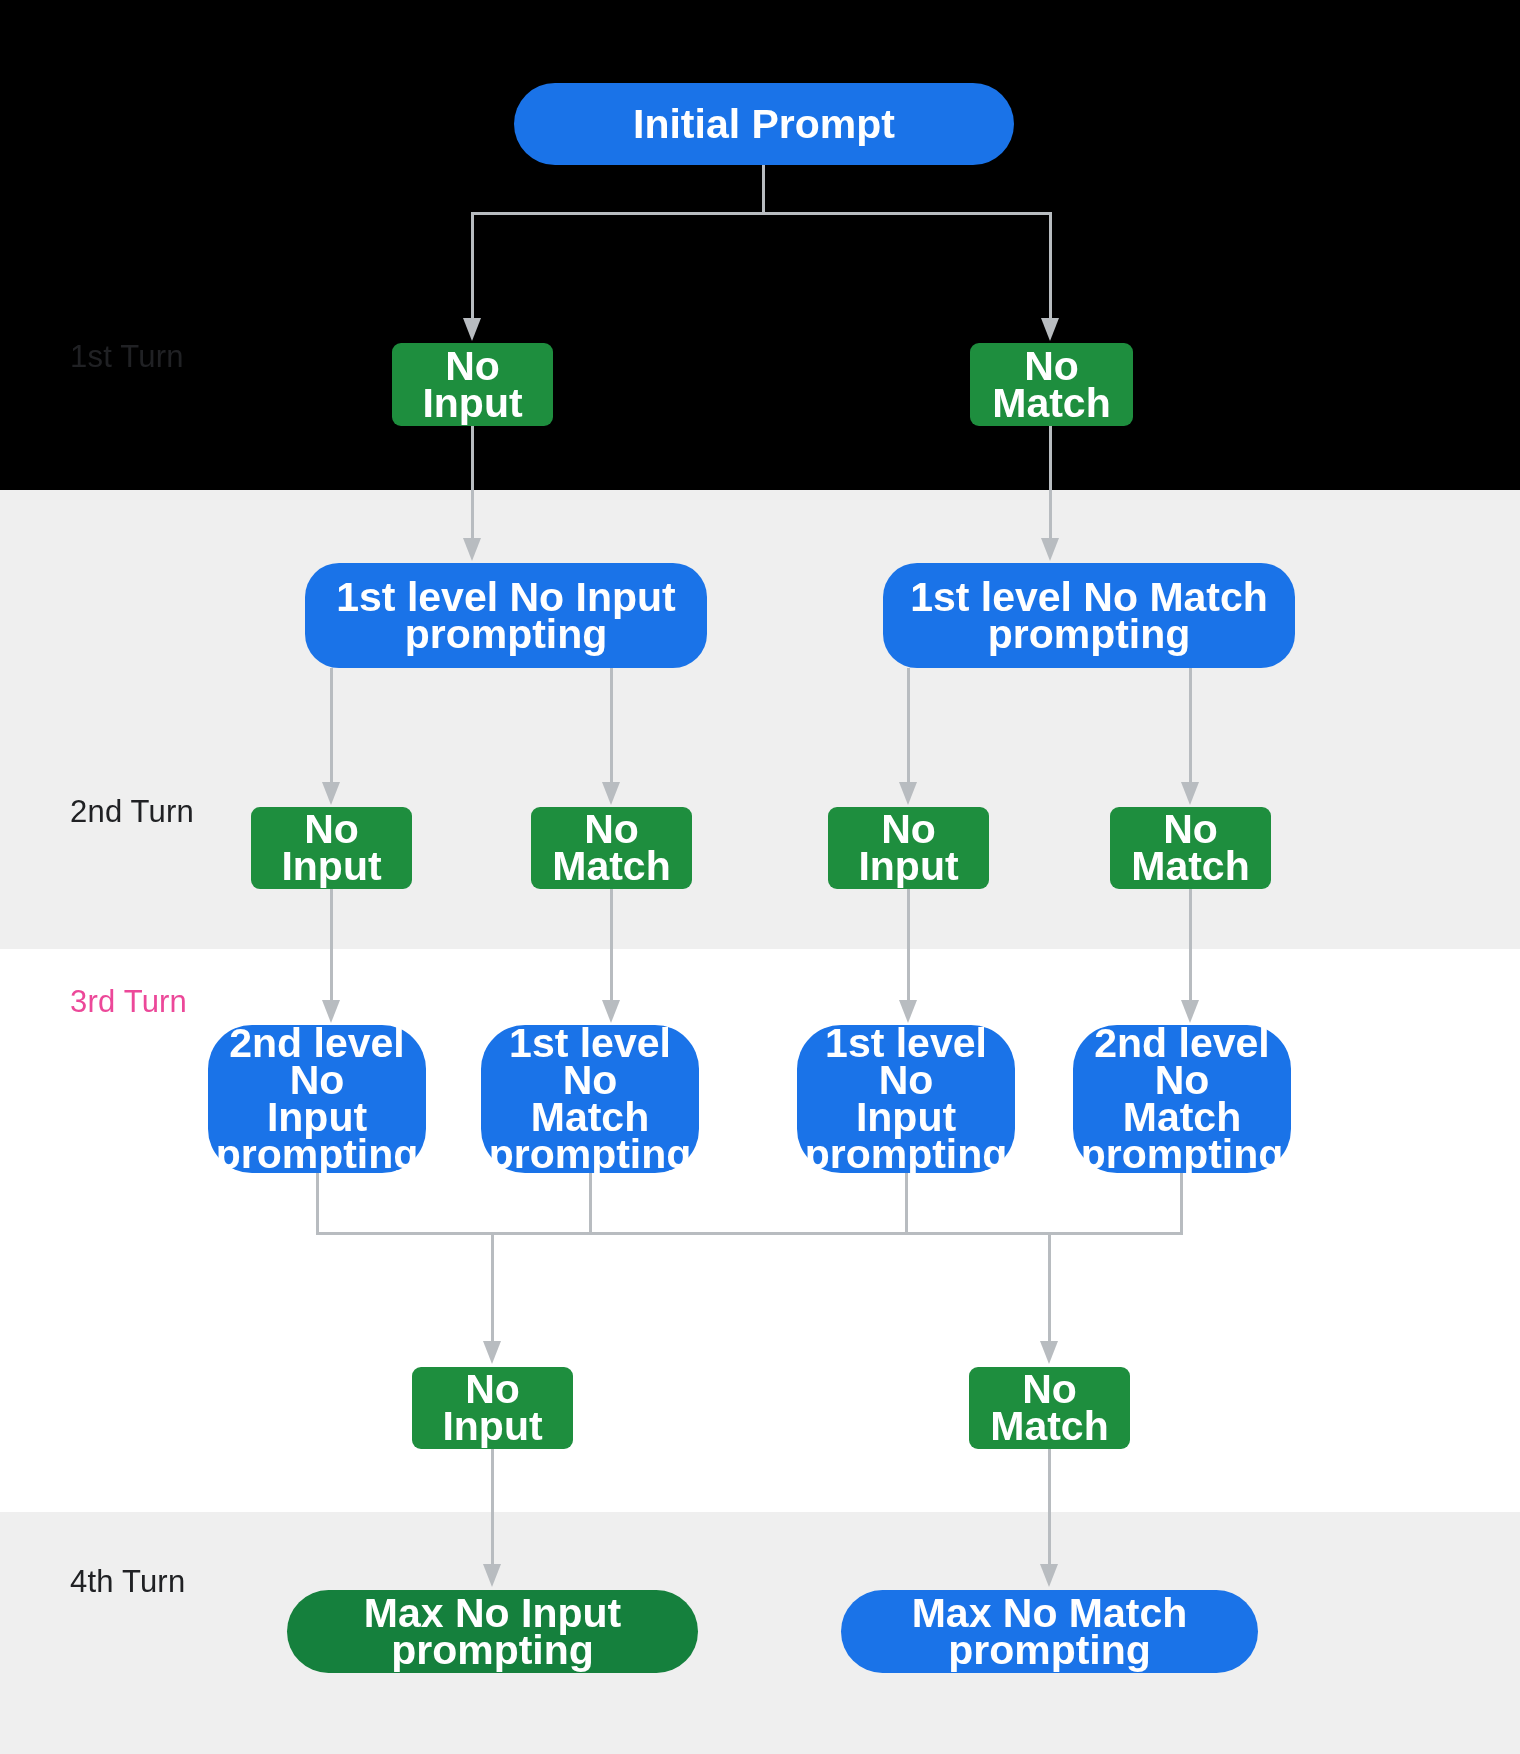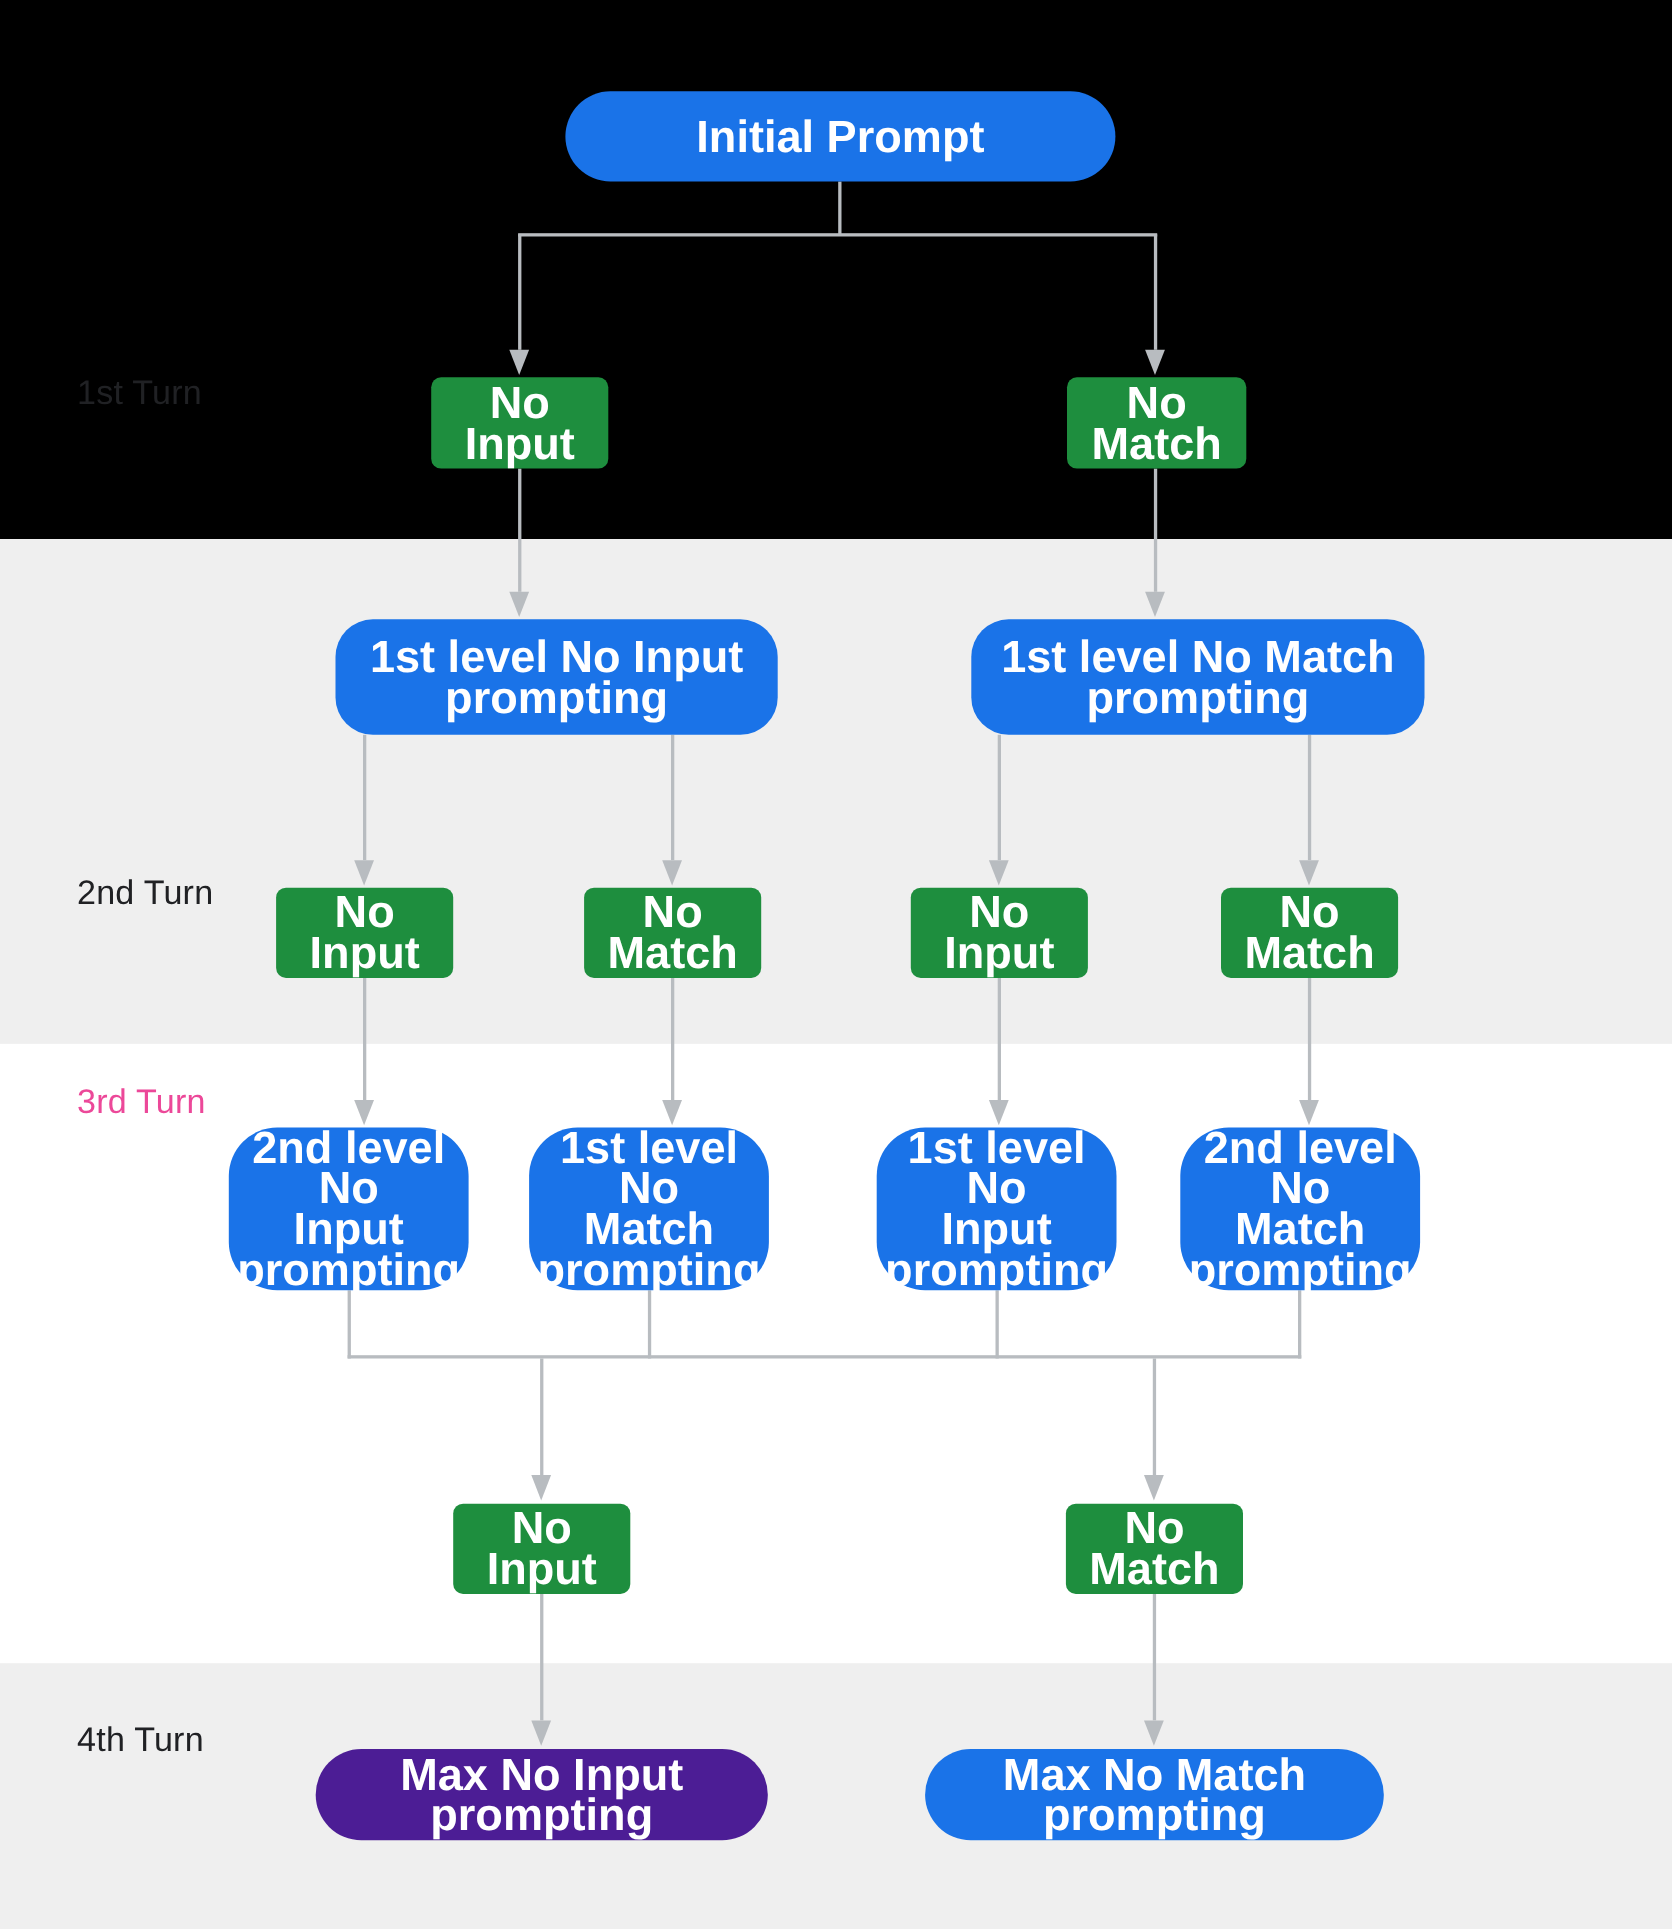--- a/index.html
+++ b/index.html
@@ -135,21 +135,21 @@
       <div class="line">2nd level No</div>
       <div class="line">Match</div>
       <div class="line">prompting</div>
     </div>
     <div class="node kind-event" style="left: 412px; top: 1367px; width: 161px; height: 82px; background: rgb(30, 142, 62); color: rgb(255, 255, 255);">
       <div class="line">No Input</div>
     </div>
     <div class="node kind-event" style="left: 969px; top: 1367px; width: 161px; height: 82px; background: rgb(30, 142, 62); color: rgb(255, 255, 255);">
       <div class="line">No Match</div>
     </div>
-    <div class="node kind-pill" style="left: 287px; top: 1590px; width: 411px; height: 83px; background: #4c1d95; color: rgb(255, 255, 255);">
+    <div class="node kind-pill" style="left: 287px; top: 1590px; width: 411px; height: 83px; background: #15803d; color: rgb(255, 255, 255);">
       <div class="line">Max No Input prompting</div>
     </div>
     <div class="node kind-pill" style="left: 841px; top: 1590px; width: 417px; height: 83px; background: rgb(26, 115, 232); color: rgb(255, 255, 255);">
       <div class="line">Max No Match prompting</div>
     </div>
     <div class="turn-label" style="left: 70px; top: 339px; color: rgb(32, 33, 36);">1st Turn</div>
     <div class="turn-label" style="left: 70px; top: 760px; color: rgb(32, 33, 36); margin-top: 34px;">2nd Turn</div>
     <div class="turn-label" style="left: 70px; top: 984px; color: #ec4899;">3rd Turn</div>
     <div class="turn-label" style="left: 70px; top: 1564px; color: rgb(32, 33, 36);">4th Turn</div>
   </div>

